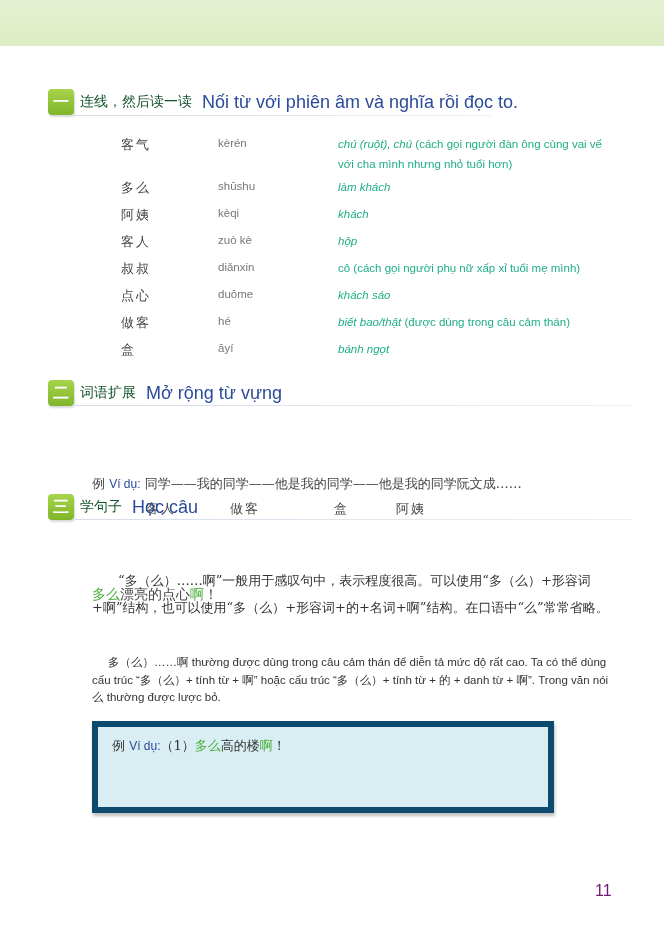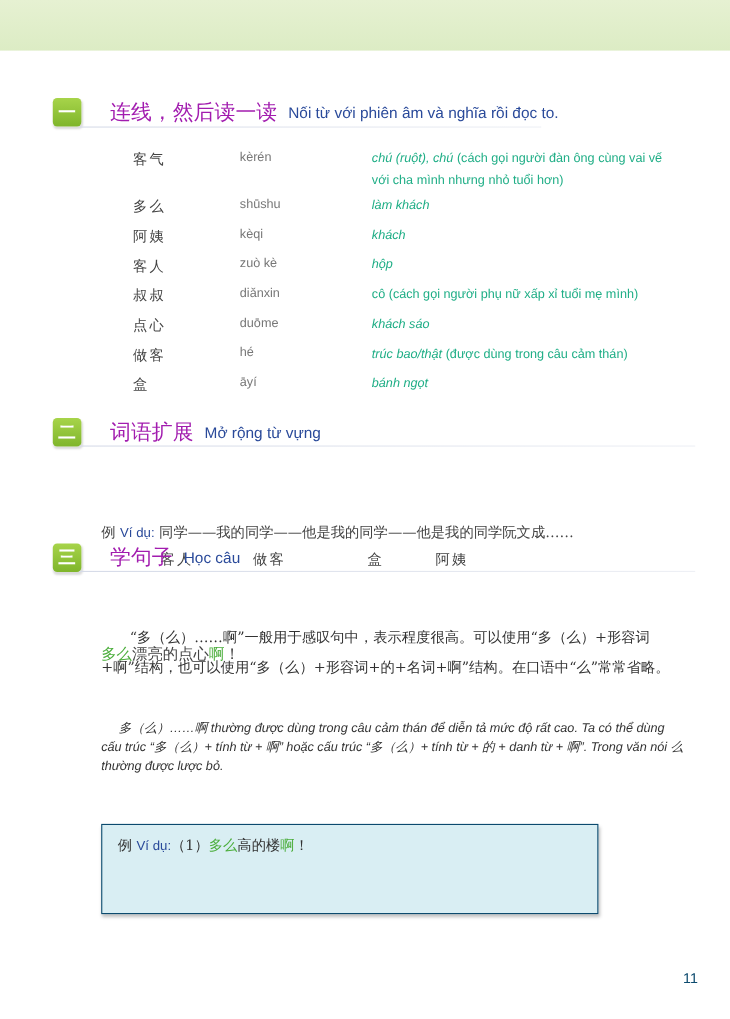--- a/index.html
+++ b/index.html
@@ -5,37 +5,37 @@
   html, body { margin:0; padding:0; }
   body { width:664px; height:926px; position:relative; background:#ffffff; overflow:hidden;
          font-family:"DejaVu Serif", serif; color:#333; }
   .topband { position:absolute; left:0; top:0; width:664px; height:46px;
              background:linear-gradient(180deg,#e6f1d2 0%,#dcecc4 100%); }
   .sec-head { position:absolute; left:48px; display:flex; align-items:center; }
   .badge { width:26px; height:26px; border-radius:4px;
            background:linear-gradient(180deg,#a7d44a 0%,#7fb52b 100%);
            box-shadow:1px 2px 2px rgba(0,0,0,0.15); display:flex; align-items:center;
            justify-content:center; color:#fff; font-family:"DejaVu Sans",sans-serif; font-size:16px; font-weight:bold; }
-  .head-cn { margin-left:26px; font-family:"DejaVu Sans",sans-serif; font-size:19px; color:#a21caf; }
-  .head-vn { margin-left:10px; font-family:"Liberation Sans",sans-serif; font-size:14px; color:#2a4a9a; }
+  .head-cn { margin-left:6px; font-family:"DejaVu Sans",sans-serif; font-size:14px; color:#14532d; }
+  .head-vn { margin-left:10px; font-family:"Liberation Sans",sans-serif; font-size:18px; color:#2a4a9a; }
   .head-line { position:absolute; height:1px; background:linear-gradient(90deg,#d6dbe8,#eef0f5); }
   .row { position:absolute; left:92px; width:540px; font-size:13px; }
   .c-cn { position:absolute; left:0; color:#444; letter-spacing:2px;margin-left:29px; }
   .c-py { position:absolute; left:126px; font-family:"Liberation Sans",sans-serif; color:#777; font-size:11.5px; top:1px;text-align:center; }
   .c-vn { position:absolute; left:246px; width:280px; font-family:"Liberation Sans",sans-serif; color:#1fae86; font-size:11.5px; line-height:20px; top:-2px; }
   .c-vn i { font-style:italic; }
   .ex-line { position:absolute; left:92px; font-size:13px; color:#444;margin-top:48px; }
   .ex-line .vd { font-family:"Liberation Sans",sans-serif; color:#2a4a9a; font-size:12px; }
   .cn-p { position:absolute; left:92px; width:530px; font-size:13px; color:#333; line-height:27px; }
   .vn-p { position:absolute; left:92px; width:530px; font-family:"Liberation Sans",sans-serif; font-size:11.5px; color:#333; line-height:17.5px; }
   .g { color:#4cae3c; }
   .box { position:absolute; left:92px; top:721px; width:450px; height:80px; background:#d9eef3;
-         border:1px solid #0c4a6e; box-shadow:1px 3px 3px rgba(0,0,0,0.25);margin-top:28px; }
+         border:6px solid #0c4a6e; box-shadow:1px 3px 3px rgba(0,0,0,0.25); }
   .box-line { position:absolute; font-size:13px; color:#333; }
-  .pagenum { position:absolute; left:621px; top:882px; font-family:"Liberation Sans",sans-serif; font-size:13px; color:#0c4a6e; }
+  .pagenum { position:absolute; left:595px; top:882px; font-family:"Liberation Sans",sans-serif; font-size:16px; color:#701a75; }
 </style>
 </head>
 <body>
 
 <div class="topband"></div>
 
 <div class="sec-head" style="top:89px;">
   <div class="badge">一</div>
   <span class="head-cn">连线，然后读一读</span>
   <span class="head-vn">Nối từ với phiên âm và nghĩa rồi đọc to.</span>
@@ -69,21 +69,21 @@
     <span class="c-vn"><i></i><span>cô (cách gọi người phụ nữ xấp xỉ tuổi mẹ mình)</span></span>
   </div>
   <div class="row" style="top:287px;">
     <span class="c-cn">点心</span>
     <span class="c-py">duōme</span>
     <span class="c-vn"><i>khách sáo</i><span></span></span>
   </div>
   <div class="row" style="top:314px;">
     <span class="c-cn">做客</span>
     <span class="c-py">hé</span>
-    <span class="c-vn"><i>trúc bao/thật</i><span> (được dùng trong câu cảm thán)</span></span>
+    <span class="c-vn"><i>biết bao/thật</i><span> (được dùng trong câu cảm thán)</span></span>
   </div>
   <div class="row" style="top:341px;">
     <span class="c-cn">盒</span>
     <span class="c-py">āyí</span>
     <span class="c-vn"><i>bánh ngọt</i><span></span></span>
   </div>
 </div>
 
 <div class="sec-head" style="top:380px;">
   <div class="badge">二</div>
@@ -109,21 +109,21 @@
   <span class="head-cn">学句子</span>
   <span class="head-vn">Học câu</span>
 </div>
 <div class="head-line" style="left:72px; top:519px; width:560px;"></div>
 
 <div class="ex-line" style="top:538px; font-size:14px;">
   <span class="g">多么</span><span>漂亮的点心</span><span class="g">啊</span><span>！</span>
 </div>
 
 <div class="cn-p" style="top:567px; text-indent:26px;">“多（么）……啊”一般用于感叹句中，表示程度很高。可以使用“多（么）+形容词+啊”结构，也可以使用“多（么）+形容词+的+名词+啊”结构。在口语中“么”常常省略。</div>
-<div class="vn-p" style="top:654px; text-indent:16px;font-style:italic;">多（么）……啊 thường được dùng trong câu cảm thán để diễn tả mức độ rất cao. Ta có thể dùng cấu trúc “多（么）+ tính từ + 啊” hoặc cấu trúc “多（么）+ tính từ + 的 + danh từ + 啊”. Trong văn nói 么 thường được lược bỏ.</div>
+<div class="vn-p" style="top:654px; text-indent:16px;">多（么）……啊 thường được dùng trong câu cảm thán để diễn tả mức độ rất cao. Ta có thể dùng cấu trúc “多（么）+ tính từ + 啊” hoặc cấu trúc “多（么）+ tính từ + 的 + danh từ + 啊”. Trong văn nói 么 thường được lược bỏ.</div>
 
 <div class="box">
   <div class="box-line" style="left:14px; top:10px;">
     <span>例</span>
     <span style="font-family:'Liberation Sans',sans-serif;color:#2a4a9a;font-size:12px;">Ví dụ:</span><span>（1）</span><span class="g">多么</span><span>高的楼</span><span class="g">啊</span><span>！</span>
   </div>
 </div>
 
 <div class="pagenum">11</div>
 

